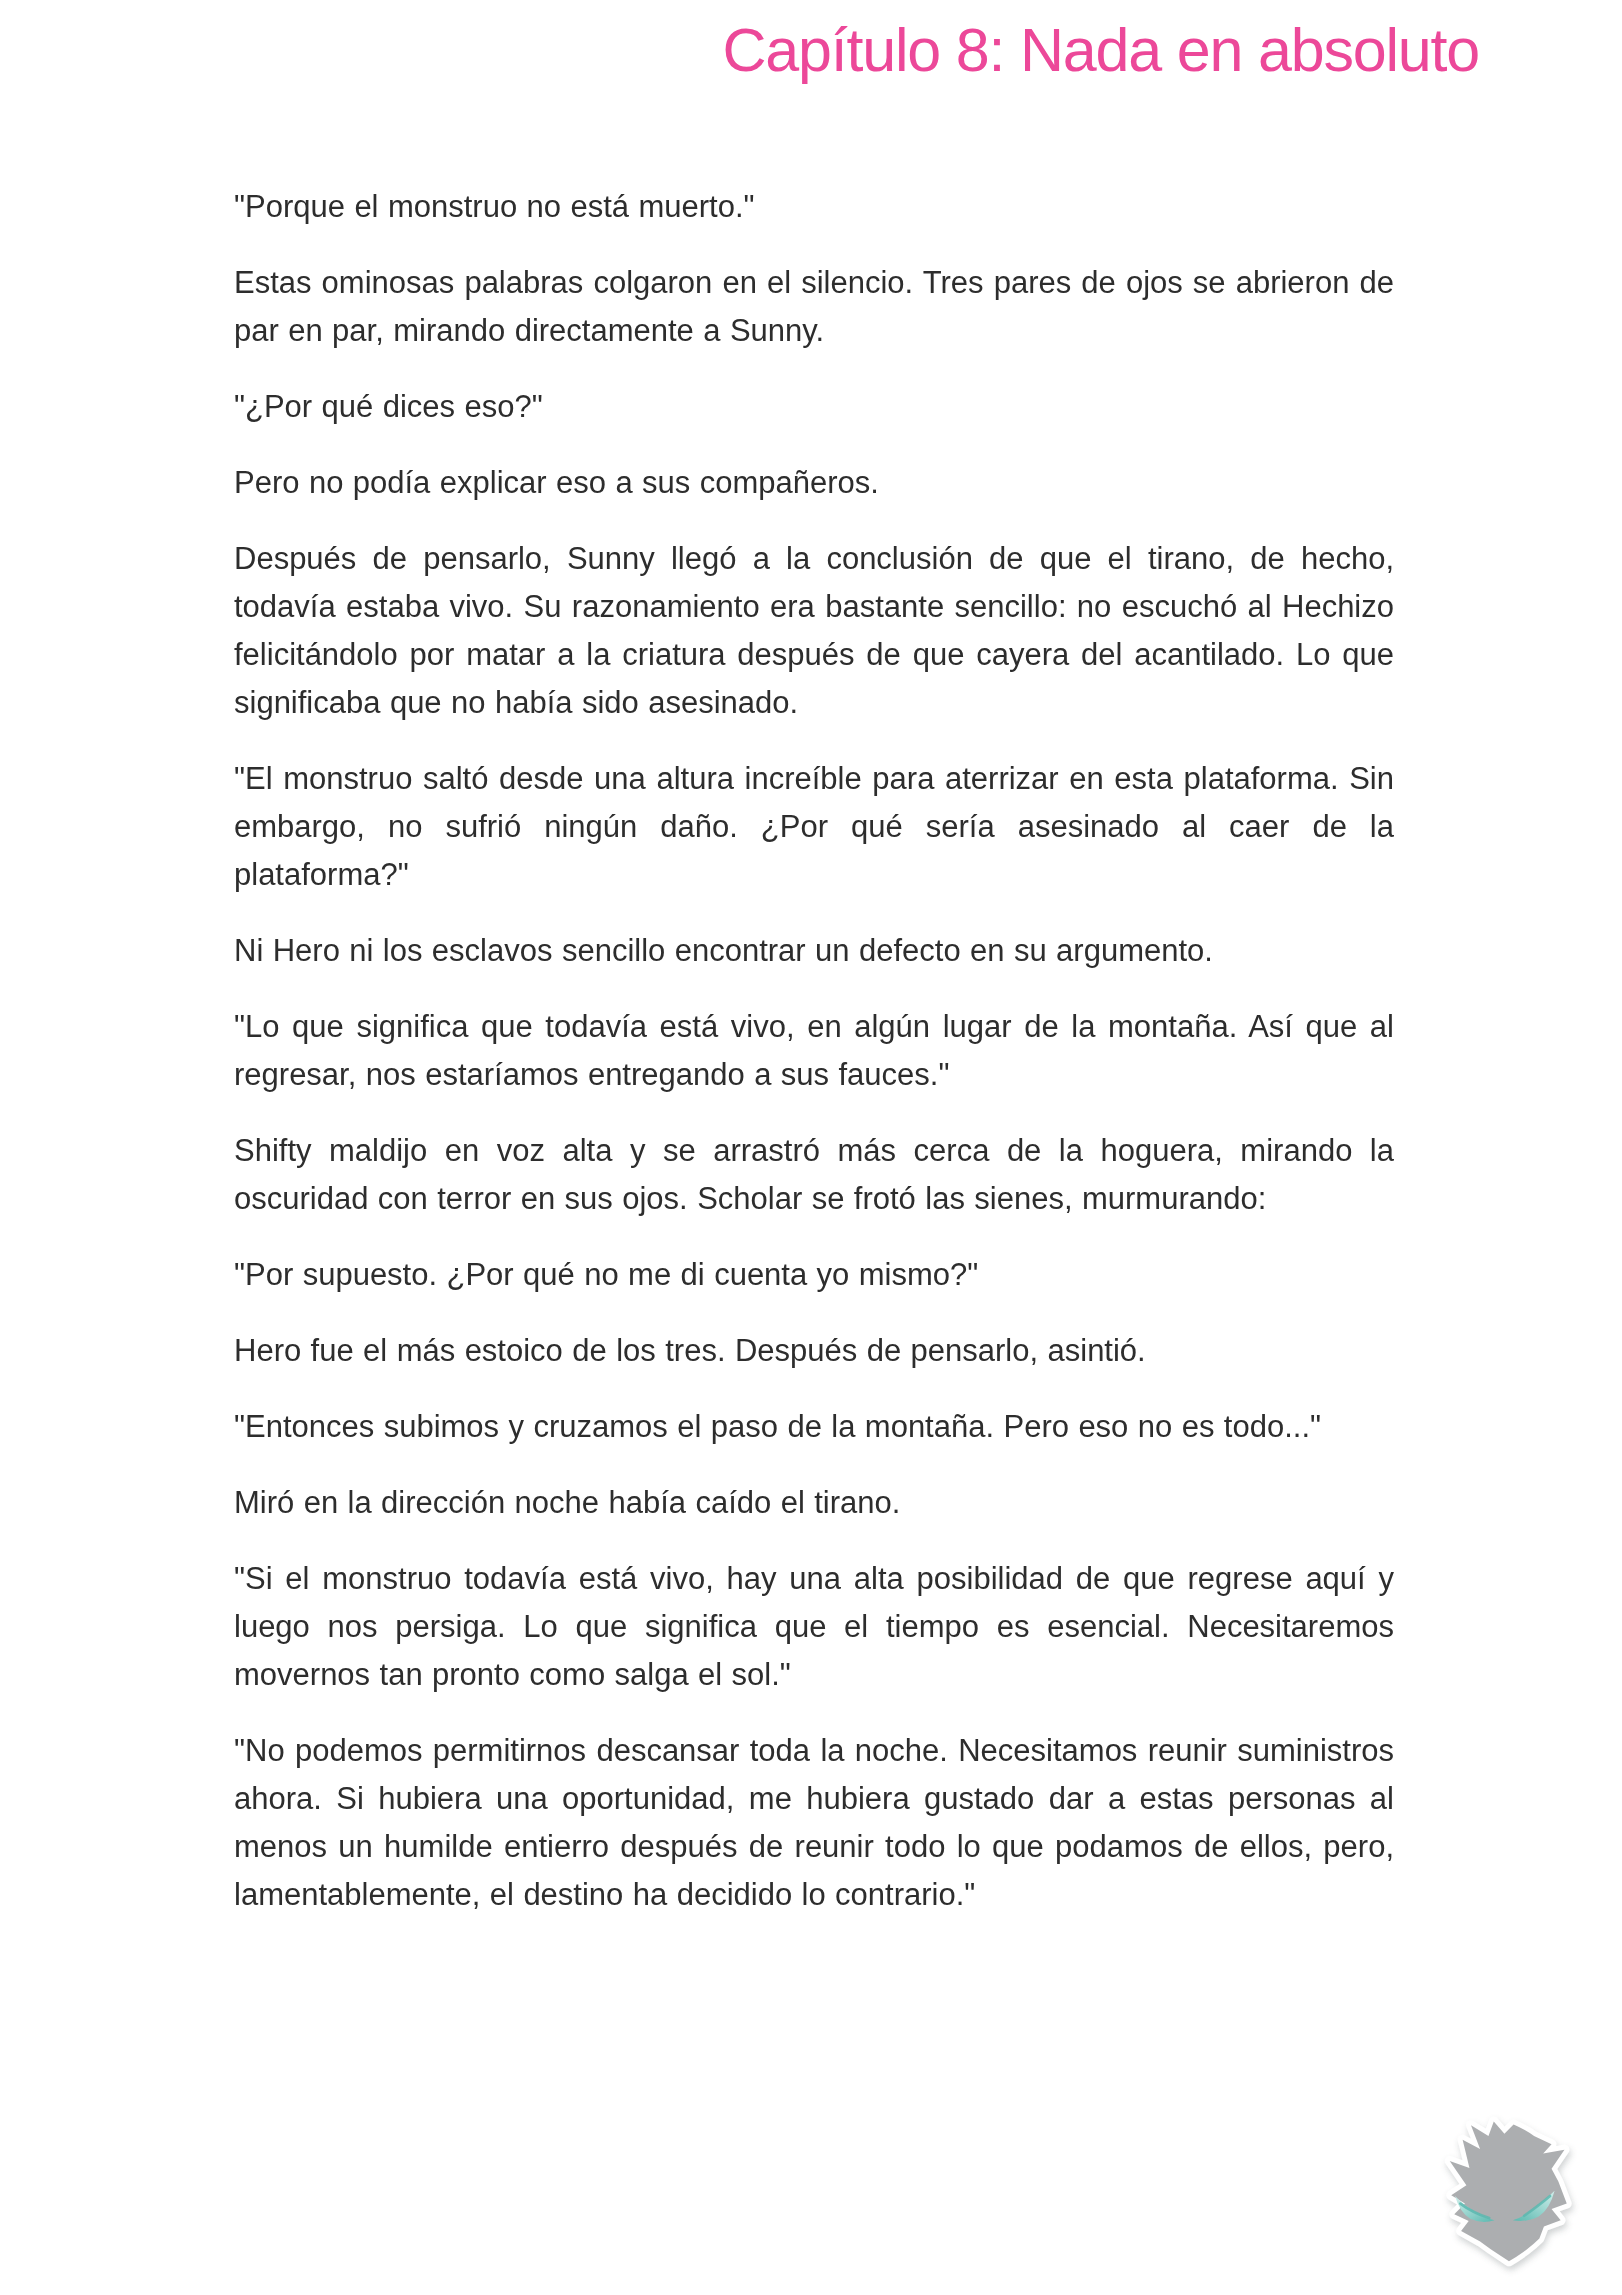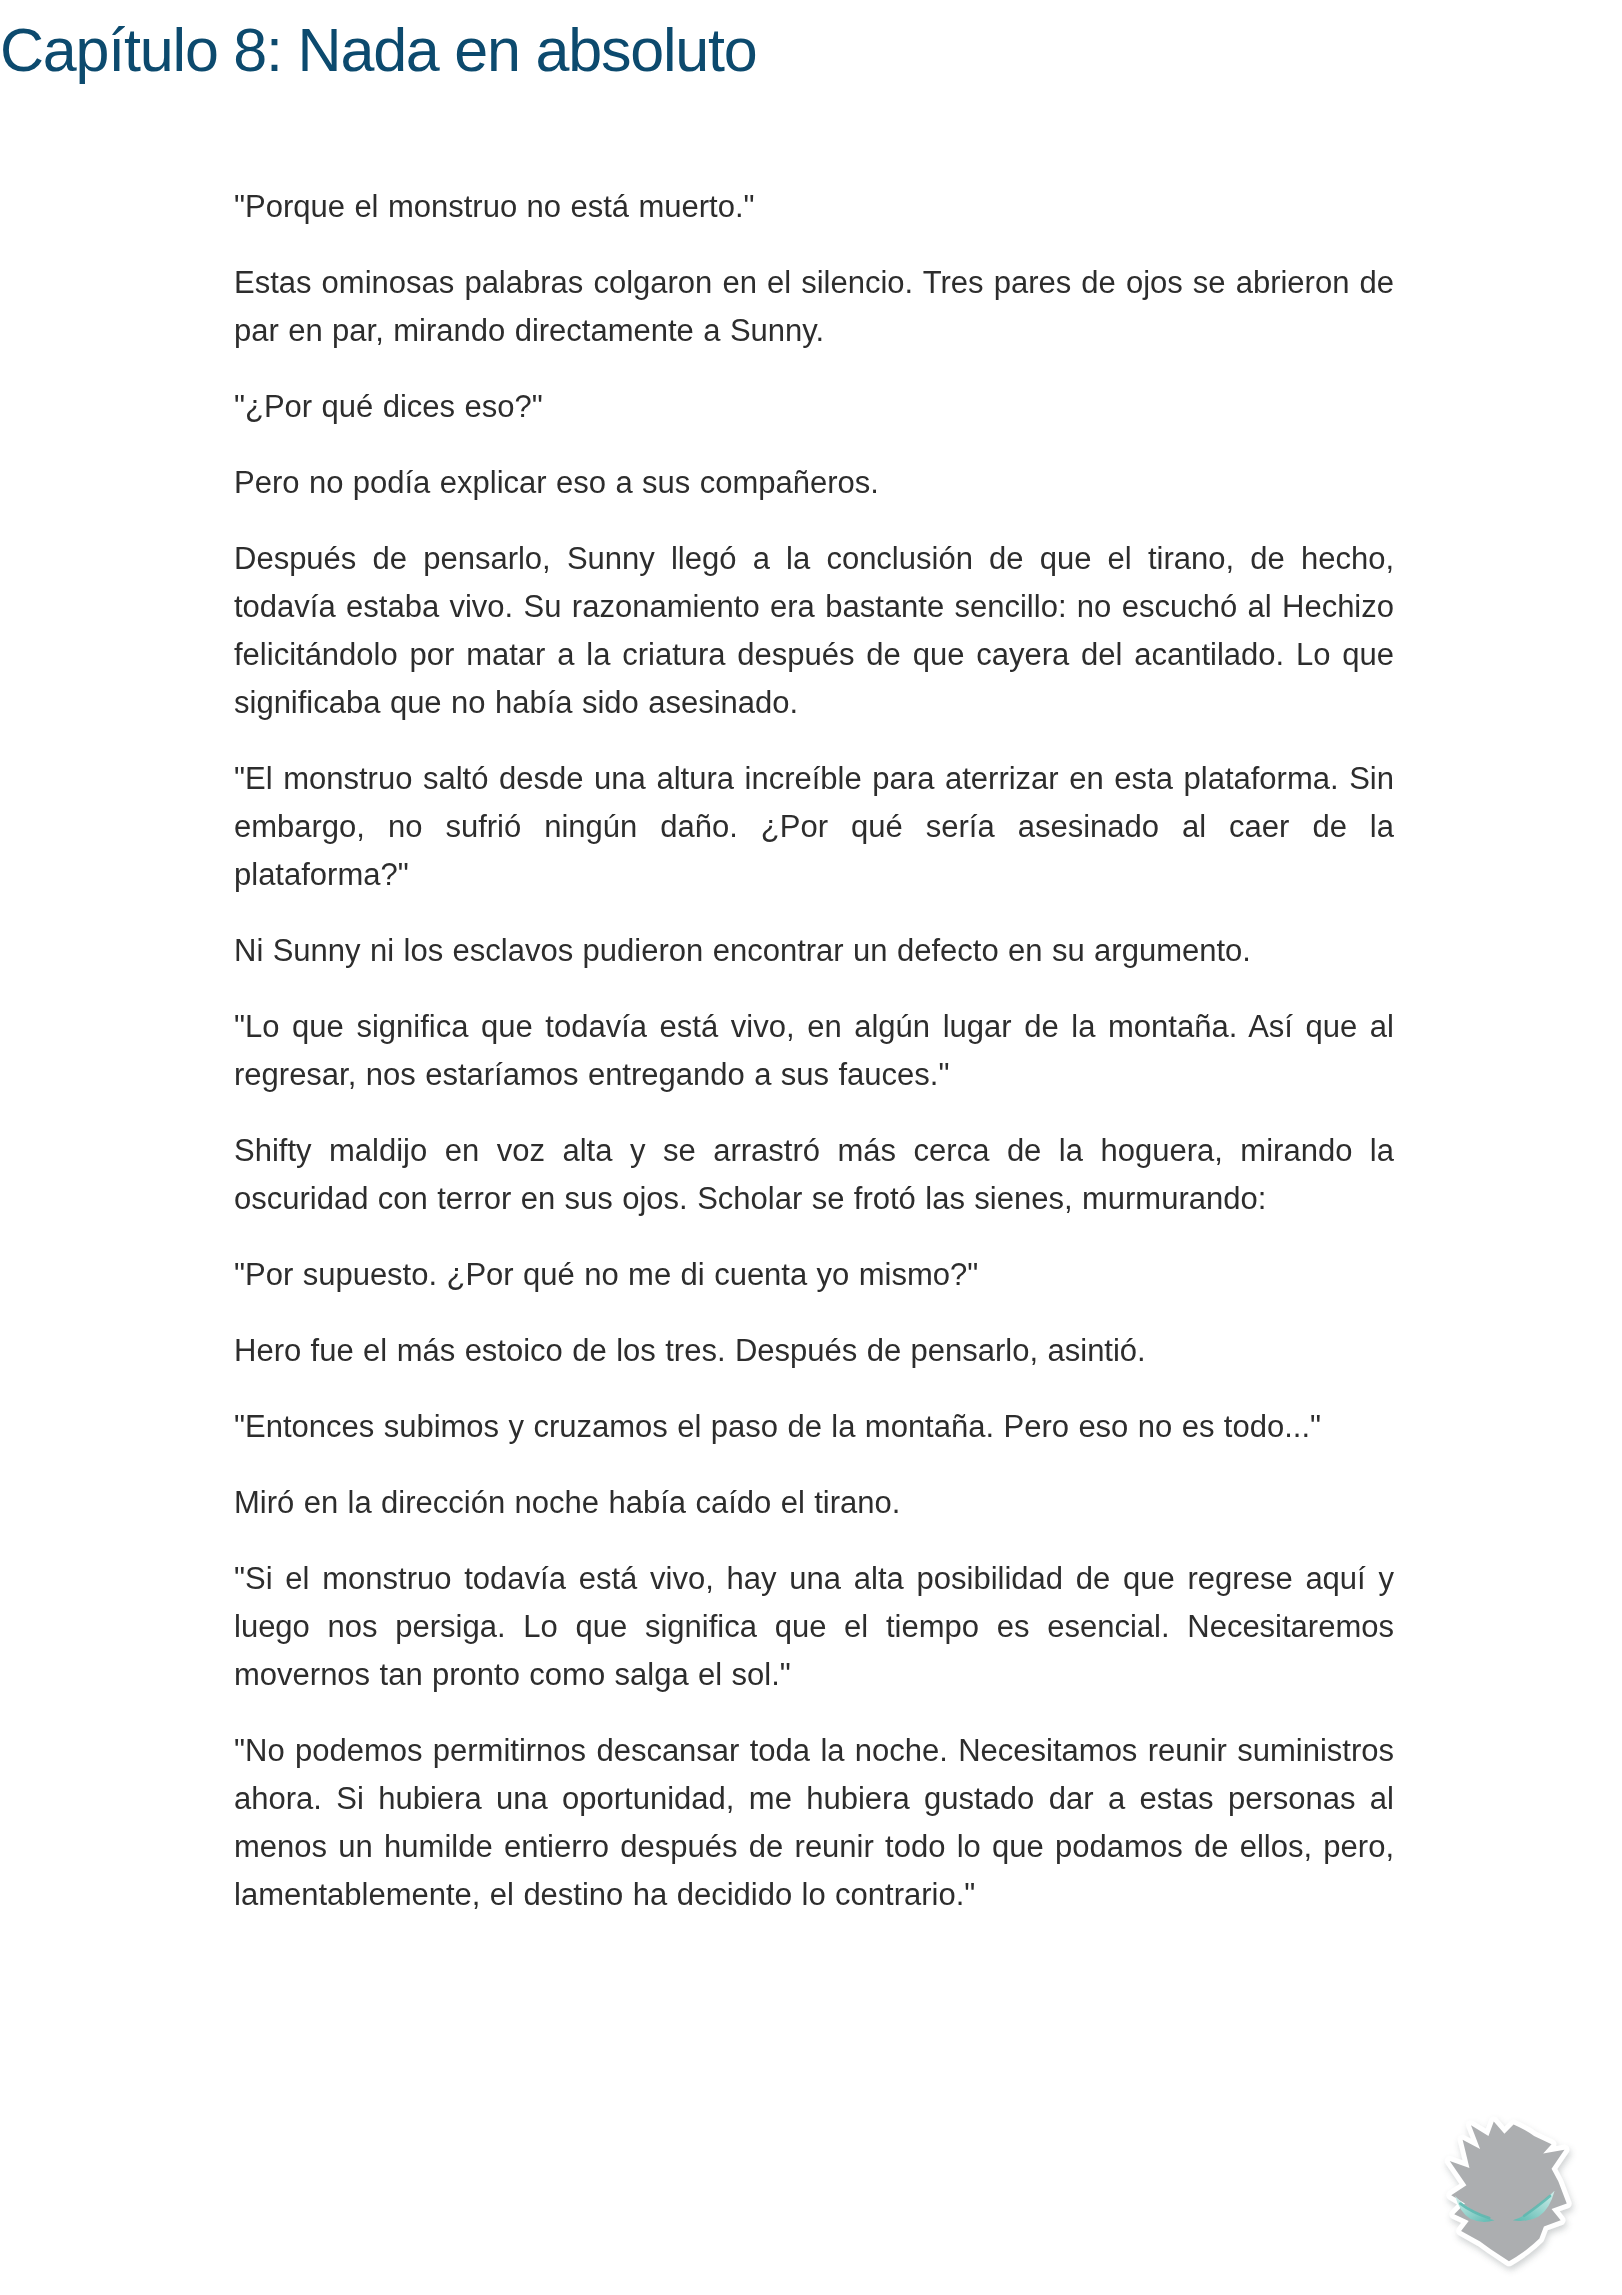--- a/index.html
+++ b/index.html
@@ -10,26 +10,26 @@
     position: relative;
     overflow: hidden;
     font-family: "Liberation Sans", sans-serif;
   }
   .page-title {
     position: absolute;
     top: 14px;
     left: 0;
     width: 1479px;
     margin: 0;
-    text-align: left;
+    text-align: right;
     font-family: "Liberation Sans", sans-serif;
     font-size: 61px;
     font-weight: 500;
     letter-spacing: -1.2px;
-    color: #0c4a6e;
+    color: #ec4899;
     line-height: 1.2;
   }
   .chapter-body {
     position: absolute;
     top: 183px;
     left: 234px;
     width: 1160px;
   }
   .chapter-body p {
     margin: 0 0 28px 0;
@@ -58,21 +58,21 @@
   <h1 class="page-title">Capítulo 8: Nada en absoluto</h1>
 
   <div class="chapter-body">
 
   <p>"Porque el monstruo no está muerto."</p>
       <p>Estas ominosas palabras colgaron en el silencio. Tres pares de ojos se abrieron de par en par, mirando directamente a Sunny.</p>
       <p>"¿Por qué dices eso?"</p>
       <p>Pero no podía explicar eso a sus compañeros.</p>
       <p>Después de pensarlo, Sunny llegó a la conclusión de que el tirano, de hecho, todavía estaba vivo. Su razonamiento era bastante sencillo: no escuchó al Hechizo felicitándolo por matar a la criatura después de que cayera del acantilado. Lo que significaba que no había sido asesinado.</p>
       <p>"El monstruo saltó desde una altura increíble para aterrizar en esta plataforma. Sin embargo, no sufrió ningún daño. ¿Por qué sería asesinado al caer de la plataforma?"</p>
-      <p>Ni Sunny ni los esclavos pudieron encontrar un defecto en su argumento.</p>
+      <p>Ni Hero ni los esclavos sencillo encontrar un defecto en su argumento.</p>
       <p>"Lo que significa que todavía está vivo, en algún lugar de la montaña. Así que al regresar, nos estaríamos entregando a sus fauces."</p>
       <p>Shifty maldijo en voz alta y se arrastró más cerca de la hoguera, mirando la oscuridad con terror en sus ojos. Scholar se frotó las sienes, murmurando:</p>
       <p>"Por supuesto. ¿Por qué no me di cuenta yo mismo?"</p>
       <p>Hero fue el más estoico de los tres. Después de pensarlo, asintió.</p>
       <p>"Entonces subimos y cruzamos el paso de la montaña. Pero eso no es todo..."</p>
       <p>Miró en la dirección noche había caído el tirano.</p>
       <p>"Si el monstruo todavía está vivo, hay una alta posibilidad de que regrese aquí y luego nos persiga. Lo que significa que el tiempo es esencial. Necesitaremos movernos tan pronto como salga el sol."</p>
       <p>"No podemos permitirnos descansar toda la noche. Necesitamos reunir suministros ahora. Si hubiera una oportunidad, me hubiera gustado dar a estas personas al menos un humilde entierro después de reunir todo lo que podamos de ellos, pero, lamentablemente, el destino ha decidido lo contrario."</p>
     </div>
 

